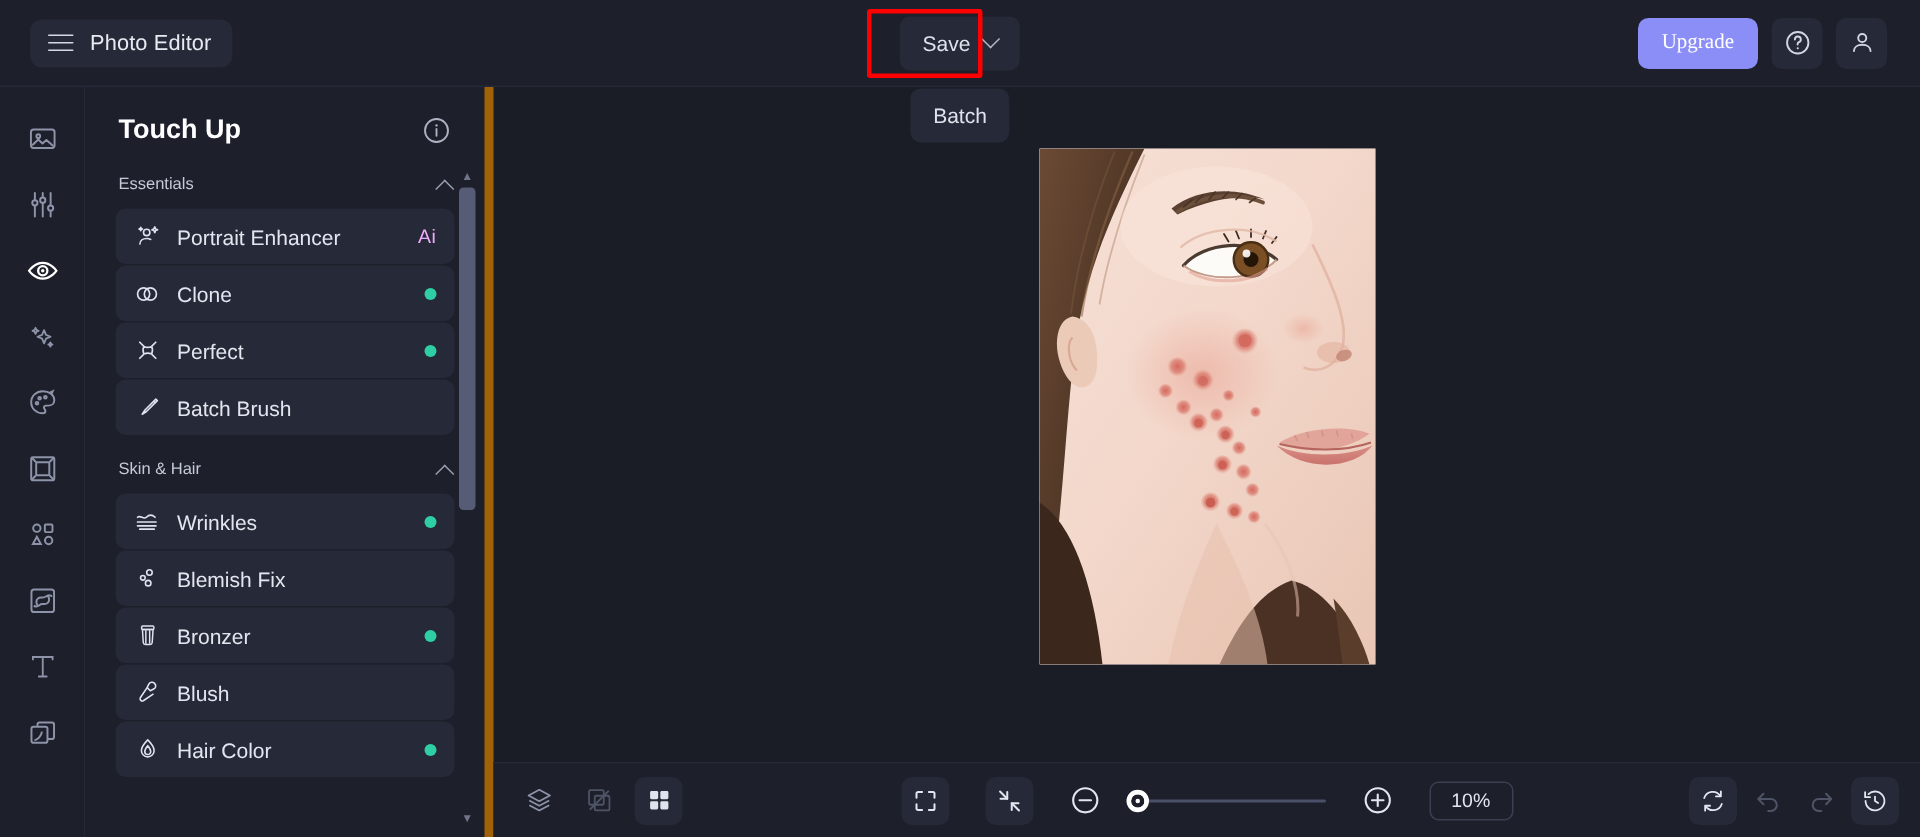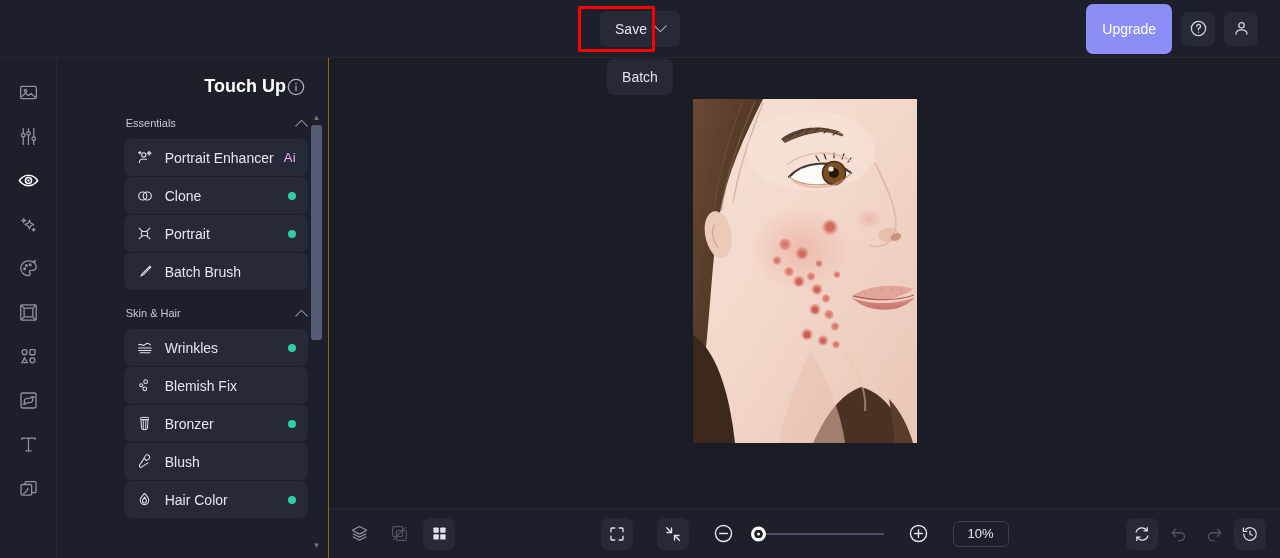--- a/index.html
+++ b/index.html
@@ -71,23 +71,23 @@
 
   .header-right {
     margin-left: auto;
     display: flex; align-items: center; gap: 9px;
     padding-right: 8px;
   }
   .upgrade {
     background: #8b8ef6;
     color: #ffffff;
     border: none; border-radius: 7px;
-    font-family: Liberation Sans, sans-serif;
+    font-family: Liberation Serif, serif;
     font-size: 14px;
-    height: 50px; padding: 0 16px;
+    height: 34px; padding: 0 16px;
     cursor: pointer;
   }
   .icon-sq {
     width: 34px; height: 34px;
     border-radius: 7px;
     background: #262938;
     display: flex; align-items: center; justify-content: center;
     cursor: pointer;
   }
 
@@ -110,22 +110,21 @@
     color: #8d93a8;
   }
   .rail-item.active { color: #ffffff; }
 
   
   .panel {
     width: 272px; min-width: 272px;
     background: #1d1f2b;
     position: relative;
     display: flex; flex-direction: column;
-    border-right: 1px solid #a16207;
-    align-items: flex-end;
+    border-right: 6px solid #a16207;
   }
   .panel-head {
     display: flex; align-items: center; justify-content: space-between;
     padding: 18px 22px 14px 22px;
   }
   .panel-title { color: #ffffff; font-size: 18px; font-weight: bold; }
   .info-ico { cursor: pointer; color: #aeb3c4; display:flex; }
 
   .panel-scroll {
     flex: 1; overflow: hidden;
@@ -235,20 +234,28 @@
   }
   svg { display: block; }
 </style>
 </head>
 <body>
 
 <div class="app">
 
   <div class="header">
 
+    <div class="brand">
+      <span class="hamburger">
+          <i></i>
+          <i></i>
+          <i></i>
+        </span>
+      <span class="brand-title">Photo Editor</span>
+    </div>
 
     <div class="center-tools">
       <button class="tbtn">
         <span>Open</span>
         <span class="chev"></span>
       </button>
       <button class="tbtn">
         <span>Save</span>
         <span class="chev"></span>
       </button>
@@ -430,21 +437,21 @@
           <span class="dot"></span>
         </div>
 
         <div class="tool">
           <span class="t-ico">
             <svg width="17" height="17" viewBox="0 0 24 24" fill="none" stroke="currentColor" stroke-width="1.5" stroke-linejoin="round">
               <path d="M4 4l4.4 4.4M20 4l-4.4 4.4M4 20l4.4-4.4M20 20l-4.4-4.4"></path>
               <path d="M8.4 8.4c2.4 1.2 4.8 1.2 7.2 0M8.4 15.6c2.4-1.2 4.8-1.2 7.2 0M8.4 8.4c-1.2 2.4-1.2 4.8 0 7.2M15.6 8.4c1.2 2.4 1.2 4.8 0 7.2"></path>
             </svg>
           </span>
-          <span class="t-label">Portrait</span>
+          <span class="t-label">Perfect</span>
           <span class="dot"></span>
         </div>
 
         <div class="tool">
           <span class="t-ico">
             <svg width="17" height="17" viewBox="0 0 24 24" fill="none" stroke="currentColor" stroke-width="1.5" stroke-linejoin="round">
               <path d="M19.6 4.4L9.4 14.6l-2.6 4 4-2.6L21 5.8z"></path>
               <path d="M17.8 6.2l1.8 1.8"></path>
             </svg>
           </span>

